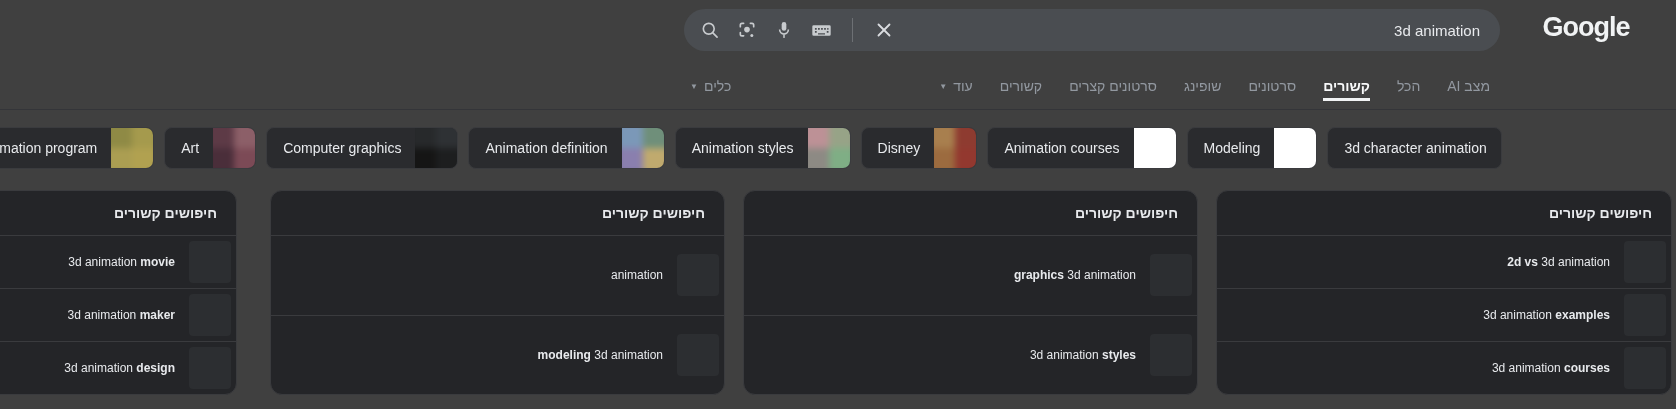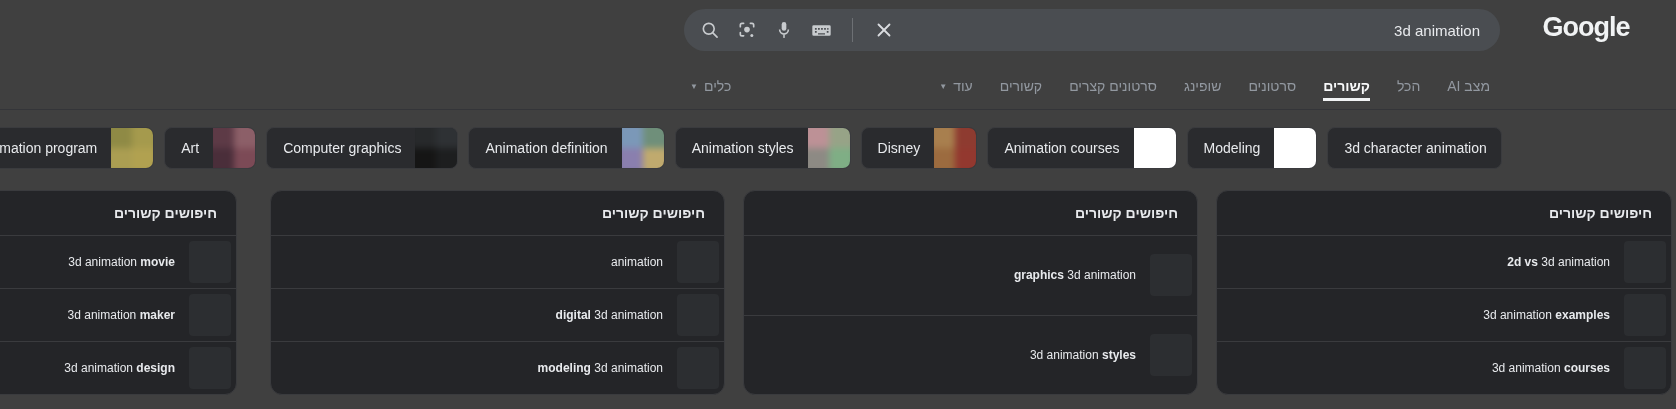--- a/index.html
+++ b/index.html
@@ -215,24 +215,20 @@
         </div>
       </div>
       <div class="rbox" style="left: 270px; width: 455px;">
         <div class="rhead">חיפושים קשורים</div>
         <div class="rrow">
           <span class="rthumb"></span>
           <span class="rtext"><span>animation</span></span>
         </div>
         <div class="rrow">
           <span class="rthumb"></span>
-          <span class="rtext"><b>digital </b><span>3d animation</span></span>
-        </div>
-        <div class="rrow">
-          <span class="rthumb"></span>
           <span class="rtext"><b>modeling </b><span>3d animation</span></span>
         </div>
       </div>
       <div class="rbox" style="left: 743px; width: 455px;">
         <div class="rhead">חיפושים קשורים</div>
         <div class="rrow">
           <span class="rthumb"></span>
           <span class="rtext"><b>graphics </b><span>3d animation</span></span>
         </div>
         <div class="rrow">

